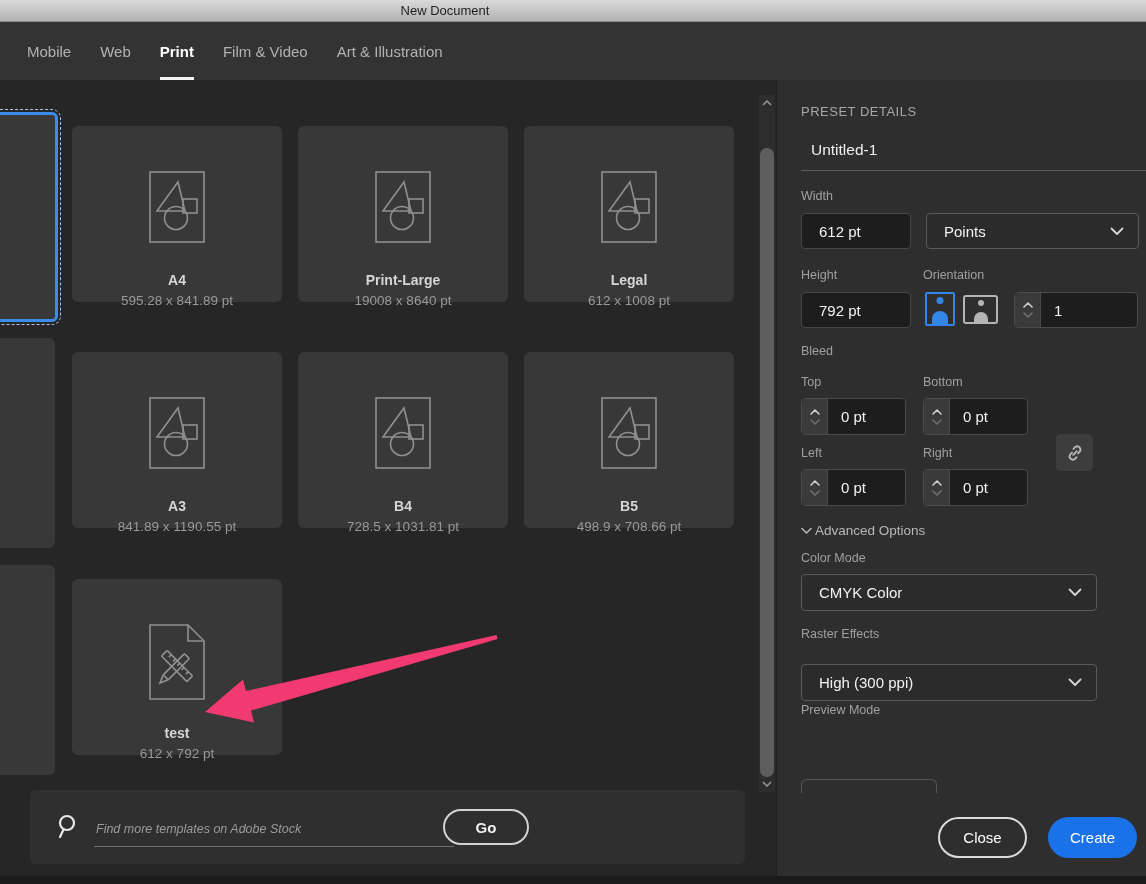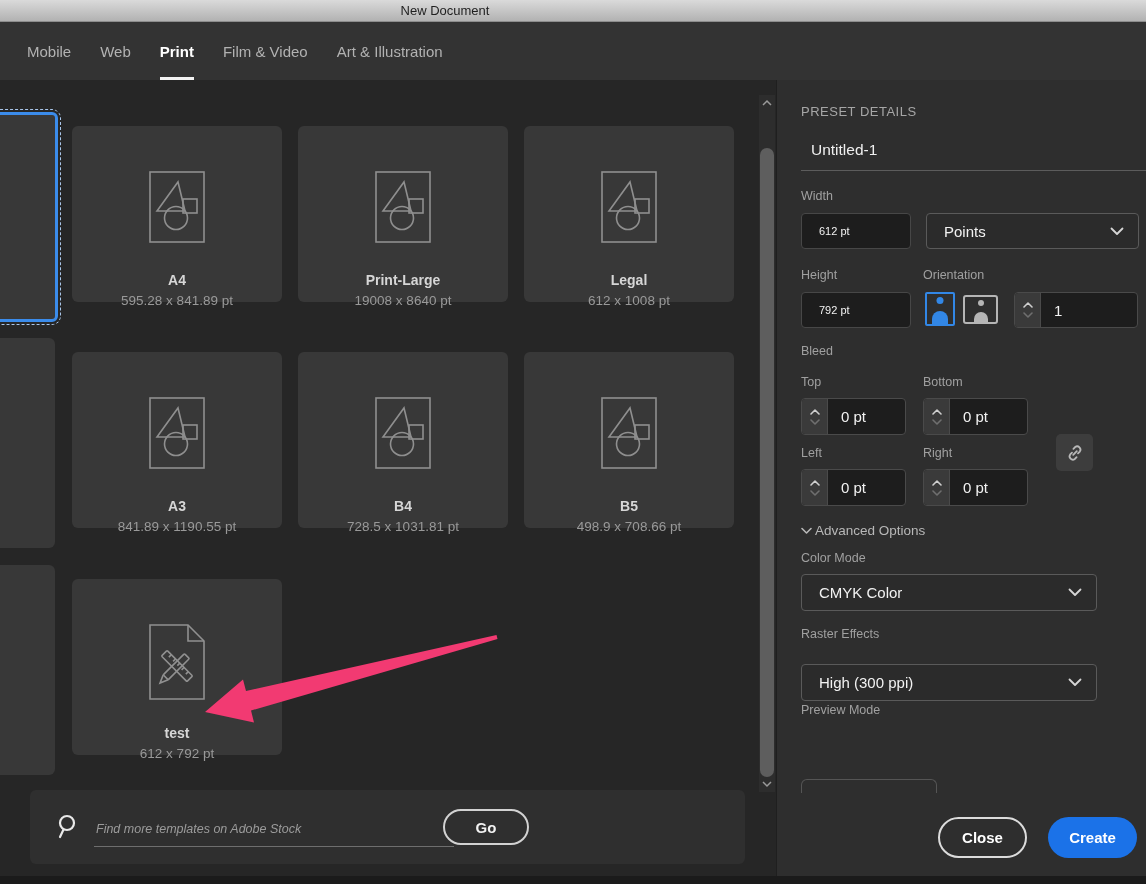--- a/index.html
+++ b/index.html
@@ -50,21 +50,21 @@
     display:flex;align-items:center;justify-content:center;box-sizing:border-box;}
 
   
   .panel{position:absolute;top:80px;left:776px;width:370px;height:804px;background:#2e2e2e;
     border-left:1px solid #1f1f1f;box-sizing:border-box;}
   .panel-header{position:absolute;left:24px;top:24px;font-size:13px;letter-spacing:.5px;color:#a6a6a6;}
   .doc-name{position:absolute;left:34px;top:61px;font-size:15.5px;color:#f0f0f0;}
   .name-underline{position:absolute;left:24px;top:90px;right:0;height:1px;background:#5c5c5c;}
   .flabel{position:absolute;font-size:12.5px;color:#a0a0a0;}
   .input{position:absolute;background:#1d1d1d;border:1px solid #474747;border-radius:4px;
-    color:#f2f2f2;font-size:11px;display:flex;align-items:center;padding-left:17px;box-sizing:border-box;}
+    color:#f2f2f2;font-size:15px;display:flex;align-items:center;padding-left:17px;box-sizing:border-box;}
   .dropdown{position:absolute;background:#2b2b2b;border:1px solid #5a5a5a;border-radius:4px;
     color:#f2f2f2;font-size:15px;display:flex;align-items:center;justify-content:space-between;
     padding:0 14px 0 17px;box-sizing:border-box;}
   .stepper{position:absolute;width:105px;height:37px;border:1px solid #4a4a4a;border-radius:4px;
     box-sizing:border-box;display:flex;overflow:hidden;background:#1d1d1d;}
   .step-col{width:25px;background:#3a3a3a;border-right:1px solid #4a4a4a;display:flex;
     flex-direction:column;align-items:center;justify-content:center;gap:4px;flex:none;}
   .step-val{flex:1;display:flex;align-items:center;padding-left:13px;color:#f2f2f2;font-size:15px;}
 
   .orient{position:absolute;box-sizing:border-box;}
@@ -77,21 +77,21 @@
   .orient-landscape .o-head{background:#b5b5b5;width:6px;height:6px;}
   .orient-landscape .o-body{width:14px;height:10px;background:#b5b5b5;}
 
   .link-btn{position:absolute;left:279px;top:354px;width:37px;height:37px;background:#3d3d3d;
     border-radius:5px;display:flex;align-items:center;justify-content:center;}
   .adv-row{position:absolute;left:24px;top:443px;display:flex;align-items:center;gap:3px;
     font-size:13.5px;color:#b8b8b8;}
   .partial-dd{position:absolute;left:24px;top:699px;width:136px;height:14px;border:1px solid #555555;
     border-bottom:none;border-radius:6px 6px 0 0;box-sizing:border-box;}
   .pill-btn{position:absolute;width:89px;height:41px;border-radius:21px;display:flex;align-items:center;
-    justify-content:center;font-size:15px;font-weight:700;color:#ffffff;box-sizing:border-box;}
+    justify-content:center;font-size:15px;font-weight:400;color:#ffffff;box-sizing:border-box;}
   .close-btn{left:161px;top:737px;border:2px solid #dcdcdc;background:transparent;}
   .create-btn{left:271px;top:737px;background:#1b72e8;border:none;}
 
   .bottom-strip{position:absolute;left:0;bottom:0;width:100%;height:8px;background:#1b1b1b;}
   .arrow-overlay{position:absolute;top:0;left:0;width:1146px;height:884px;pointer-events:none;z-index:50;}
 </style>
 </head>
 <body>
 
 <div class="titlebar">

